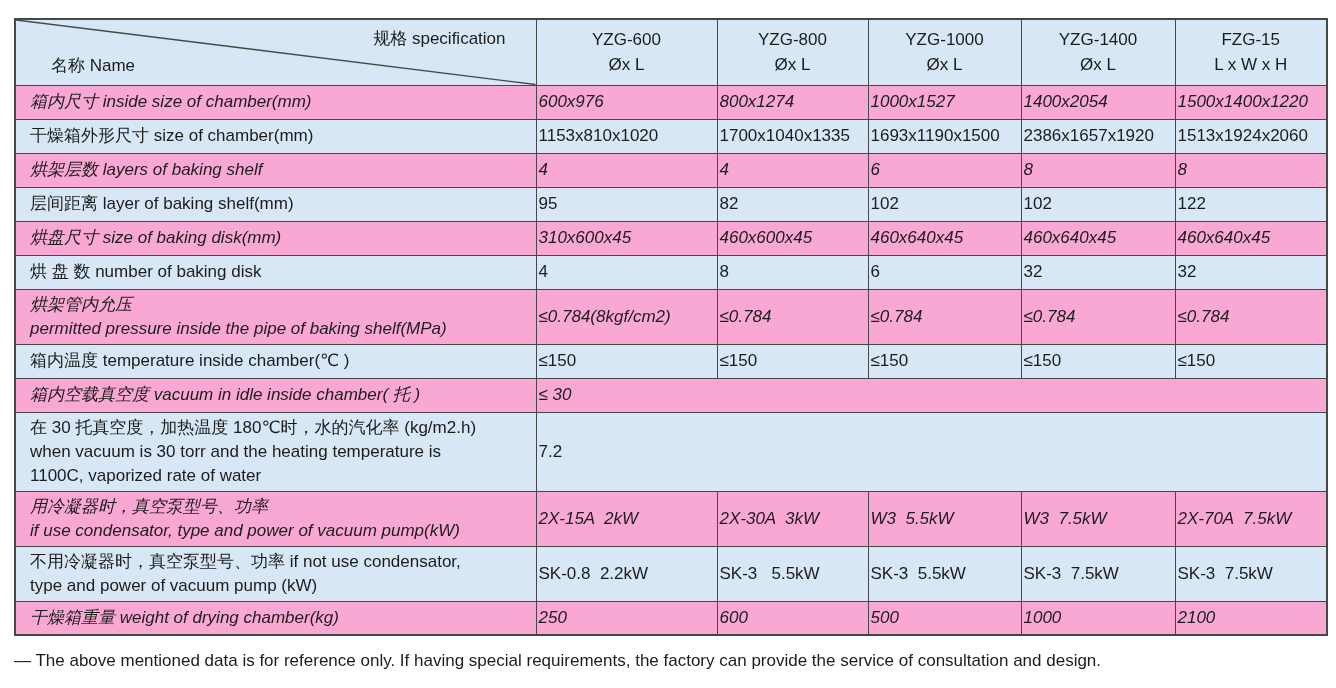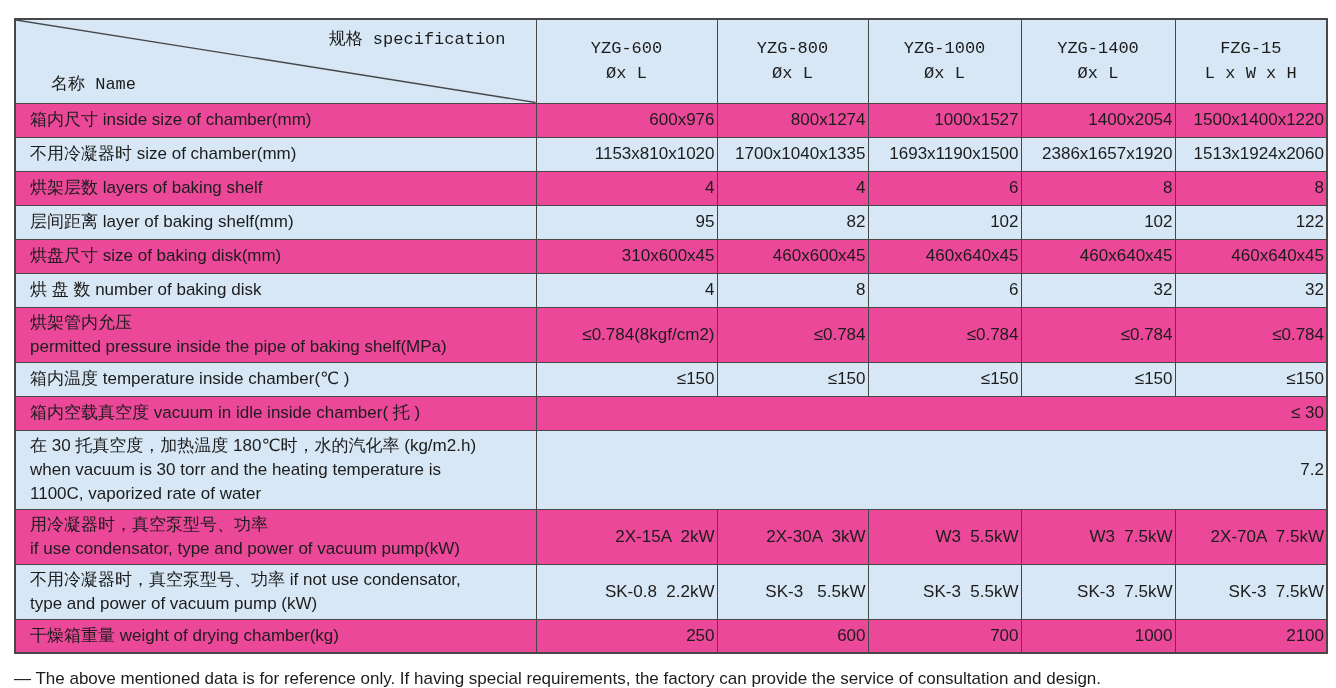--- a/index.html
+++ b/index.html
@@ -25,35 +25,35 @@
     border: 2px solid var(--border);
   }
   th, td {
     border: 1px solid var(--border);
     font-weight: normal;
     font-size: 17px;
     color: var(--text);
     overflow: hidden;
   }
   tr.b { background: var(--stripe); }
-  tr.w { background: #ec4899; }
-
-  tr.rhead { height: 84px; font-family: Liberation Mono, monospace; }
+  tr.w { background: #f9a8d4; font-style: italic; }
+
+  tr.rhead { height: 66px; }
   tr.r34 { height: 34px; }
   tr.r50 { height: 50px; }
   tr.r77 { height: 77px; }
 
   td.lbl {
     text-align: left;
     padding: 3px 8px 3px 14px;
     white-space: pre-line;
     line-height: 24px;
   }
   td.val {
-    text-align: right;
+    text-align: left;
     white-space: pre-wrap;
     padding: 2px 2px;
   }
 
   th.model-th { vertical-align: middle; padding: 0; }
   .model-wrap { display: flex; flex-direction: column; align-items: center; justify-content: center; line-height: 25px; }
 
   th.corner { position: relative; padding: 0; }
   .corner-diag { position: absolute; left: 0; top: 0; width: 100%; height: 100%; display: block; }
   .corner-top { position: absolute; top: 7px; right: 30px; }
@@ -122,21 +122,21 @@
     <tbody>
       <tr class="w r34">
         <td class="lbl">箱内尺寸 inside size of chamber(mm)</td>
         <td class="val">600x976</td>
         <td class="val">800x1274</td>
         <td class="val">1000x1527</td>
         <td class="val">1400x2054</td>
         <td class="val">1500x1400x1220</td>
       </tr>
       <tr class="b r34">
-        <td class="lbl">不用冷凝器时 size of chamber(mm)</td>
+        <td class="lbl">干燥箱外形尺寸 size of chamber(mm)</td>
         <td class="val">1153x810x1020</td>
         <td class="val">1700x1040x1335</td>
         <td class="val">1693x1190x1500</td>
         <td class="val">2386x1657x1920</td>
         <td class="val">1513x1924x2060</td>
       </tr>
       <tr class="w r34">
         <td class="lbl">烘架层数 layers of baking shelf</td>
         <td class="val">4</td>
         <td class="val">4</td>
@@ -210,21 +210,21 @@
         <td class="val">SK-0.8  2.2kW</td>
         <td class="val">SK-3   5.5kW</td>
         <td class="val">SK-3  5.5kW</td>
         <td class="val">SK-3  7.5kW</td>
         <td class="val">SK-3  7.5kW</td>
       </tr>
       <tr class="w r34">
         <td class="lbl">干燥箱重量 weight of drying chamber(kg)</td>
         <td class="val">250</td>
         <td class="val">600</td>
-        <td class="val">700</td>
+        <td class="val">500</td>
         <td class="val">1000</td>
         <td class="val">2100</td>
       </tr>
     </tbody>
   </table>
 
   <div class="notes">
     <div class="note">— The above mentioned data is for reference only. If having special requirements, the factory can provide the service of consultation and design.</div>
   </div>
 

